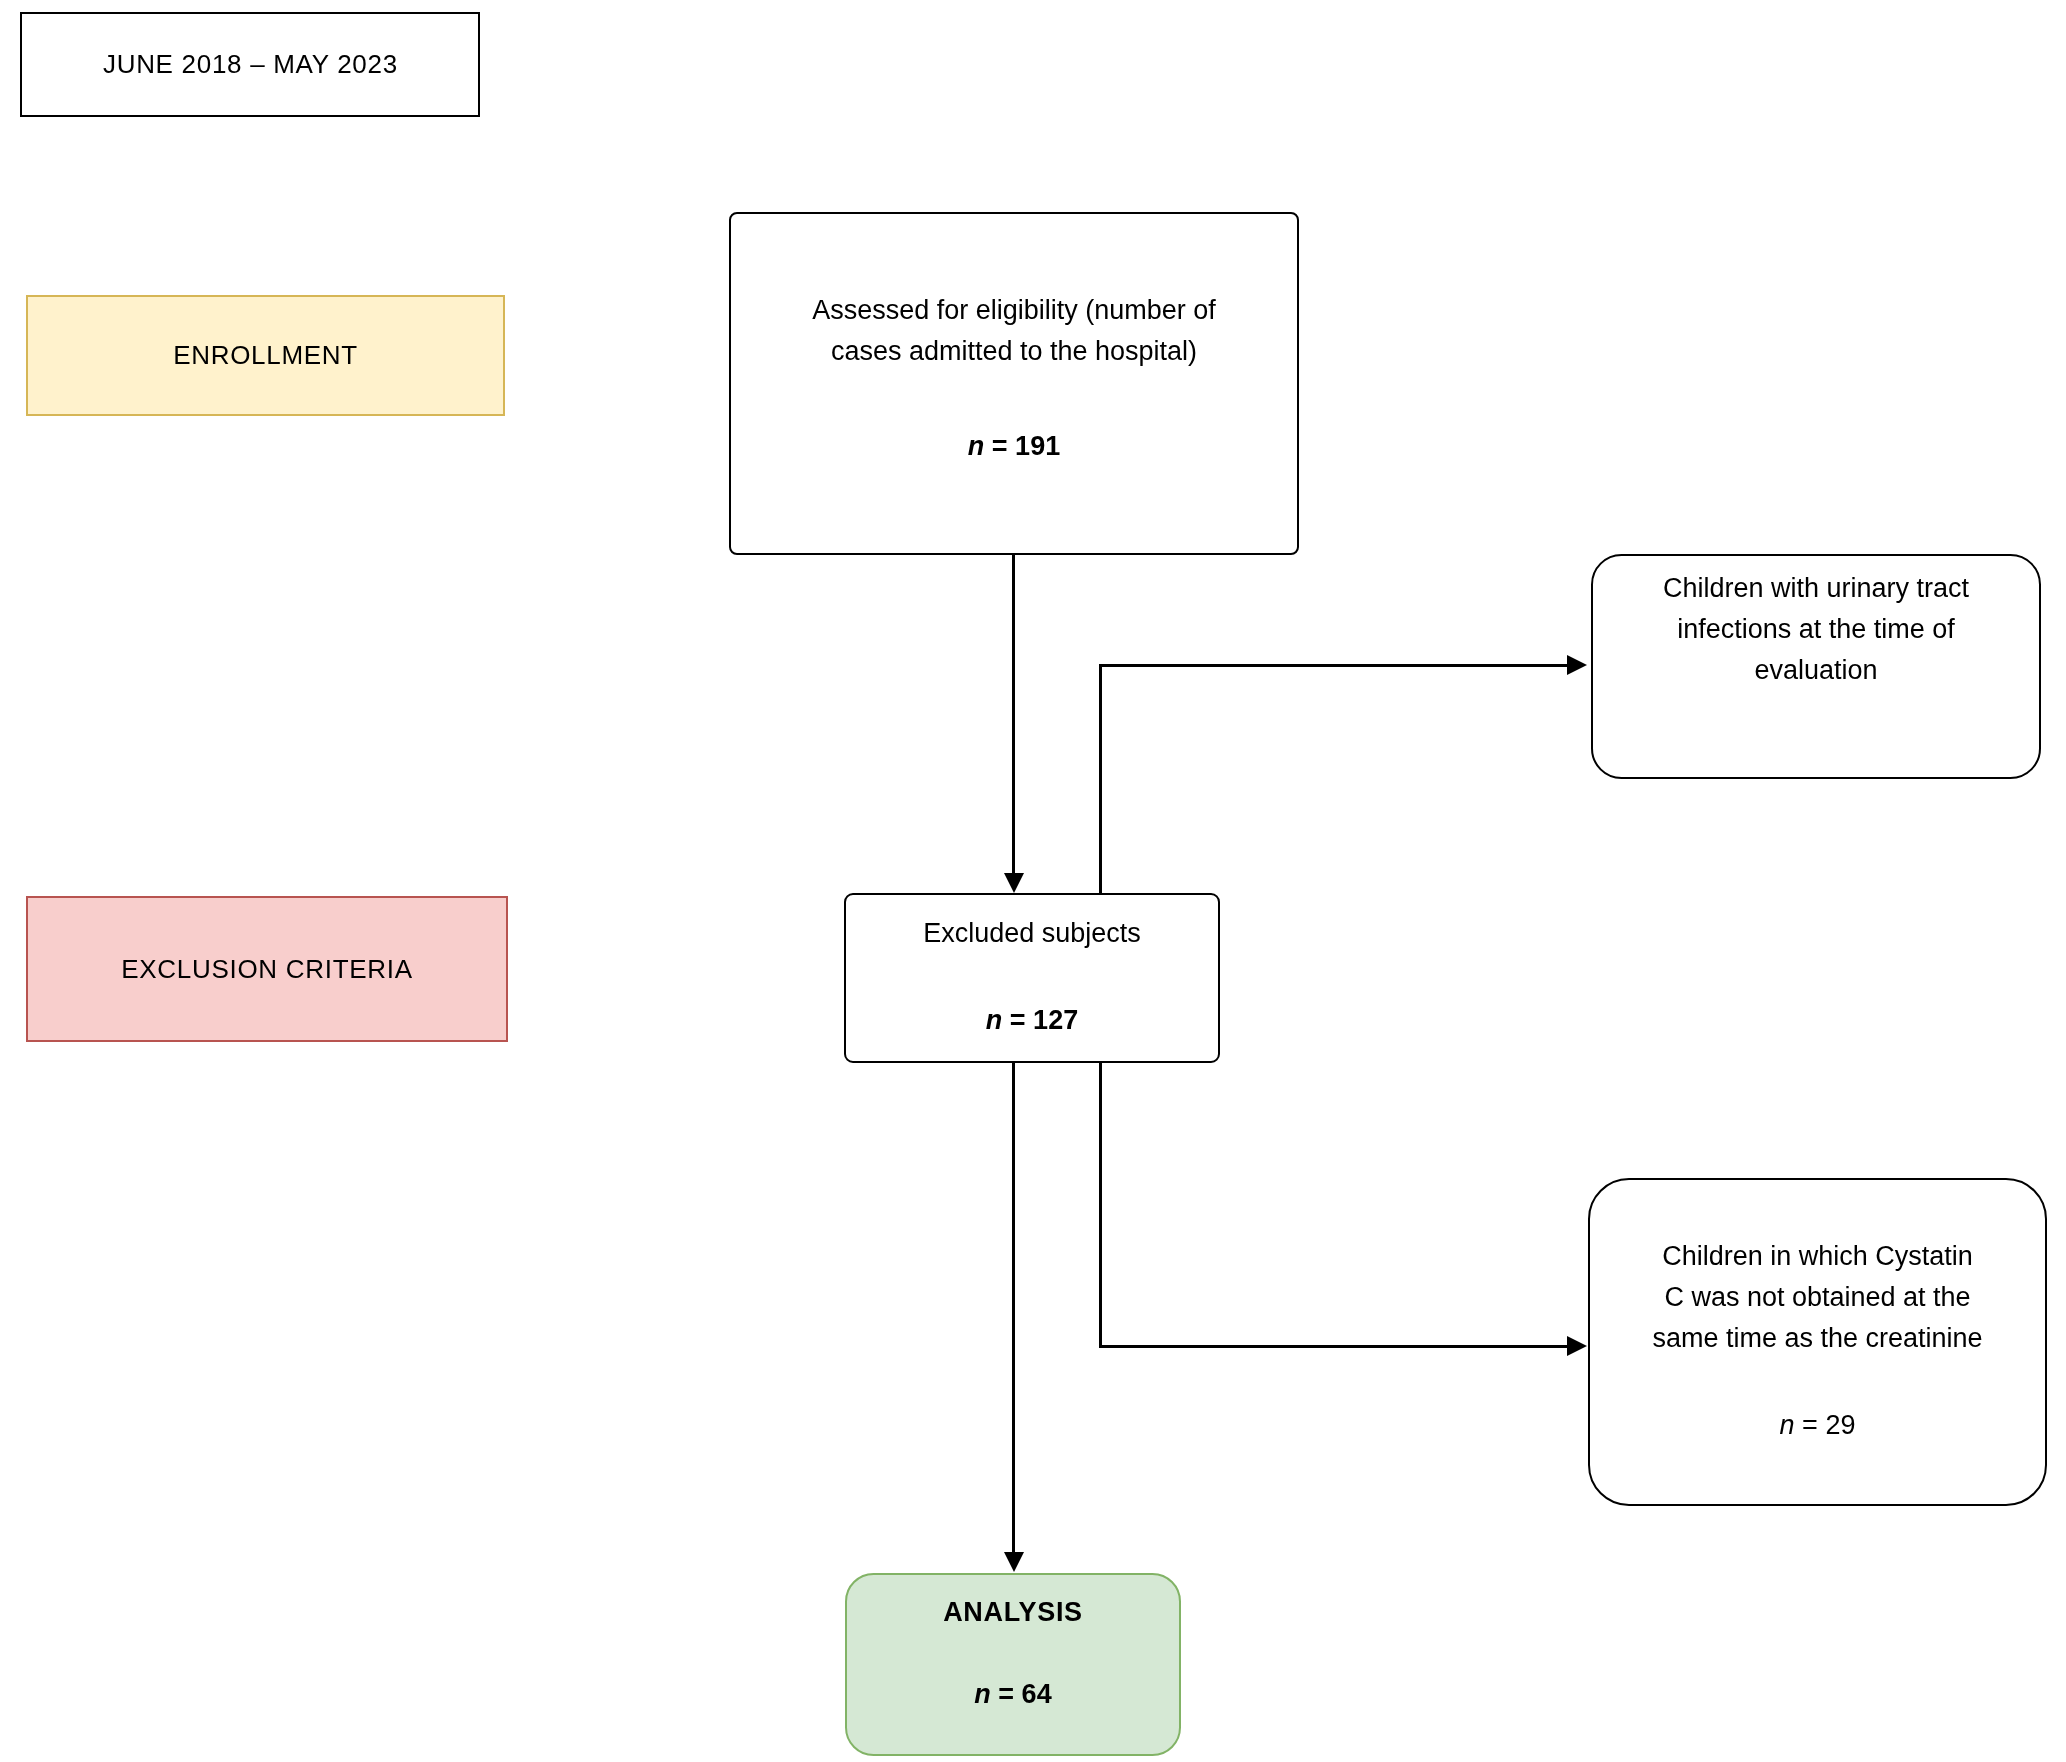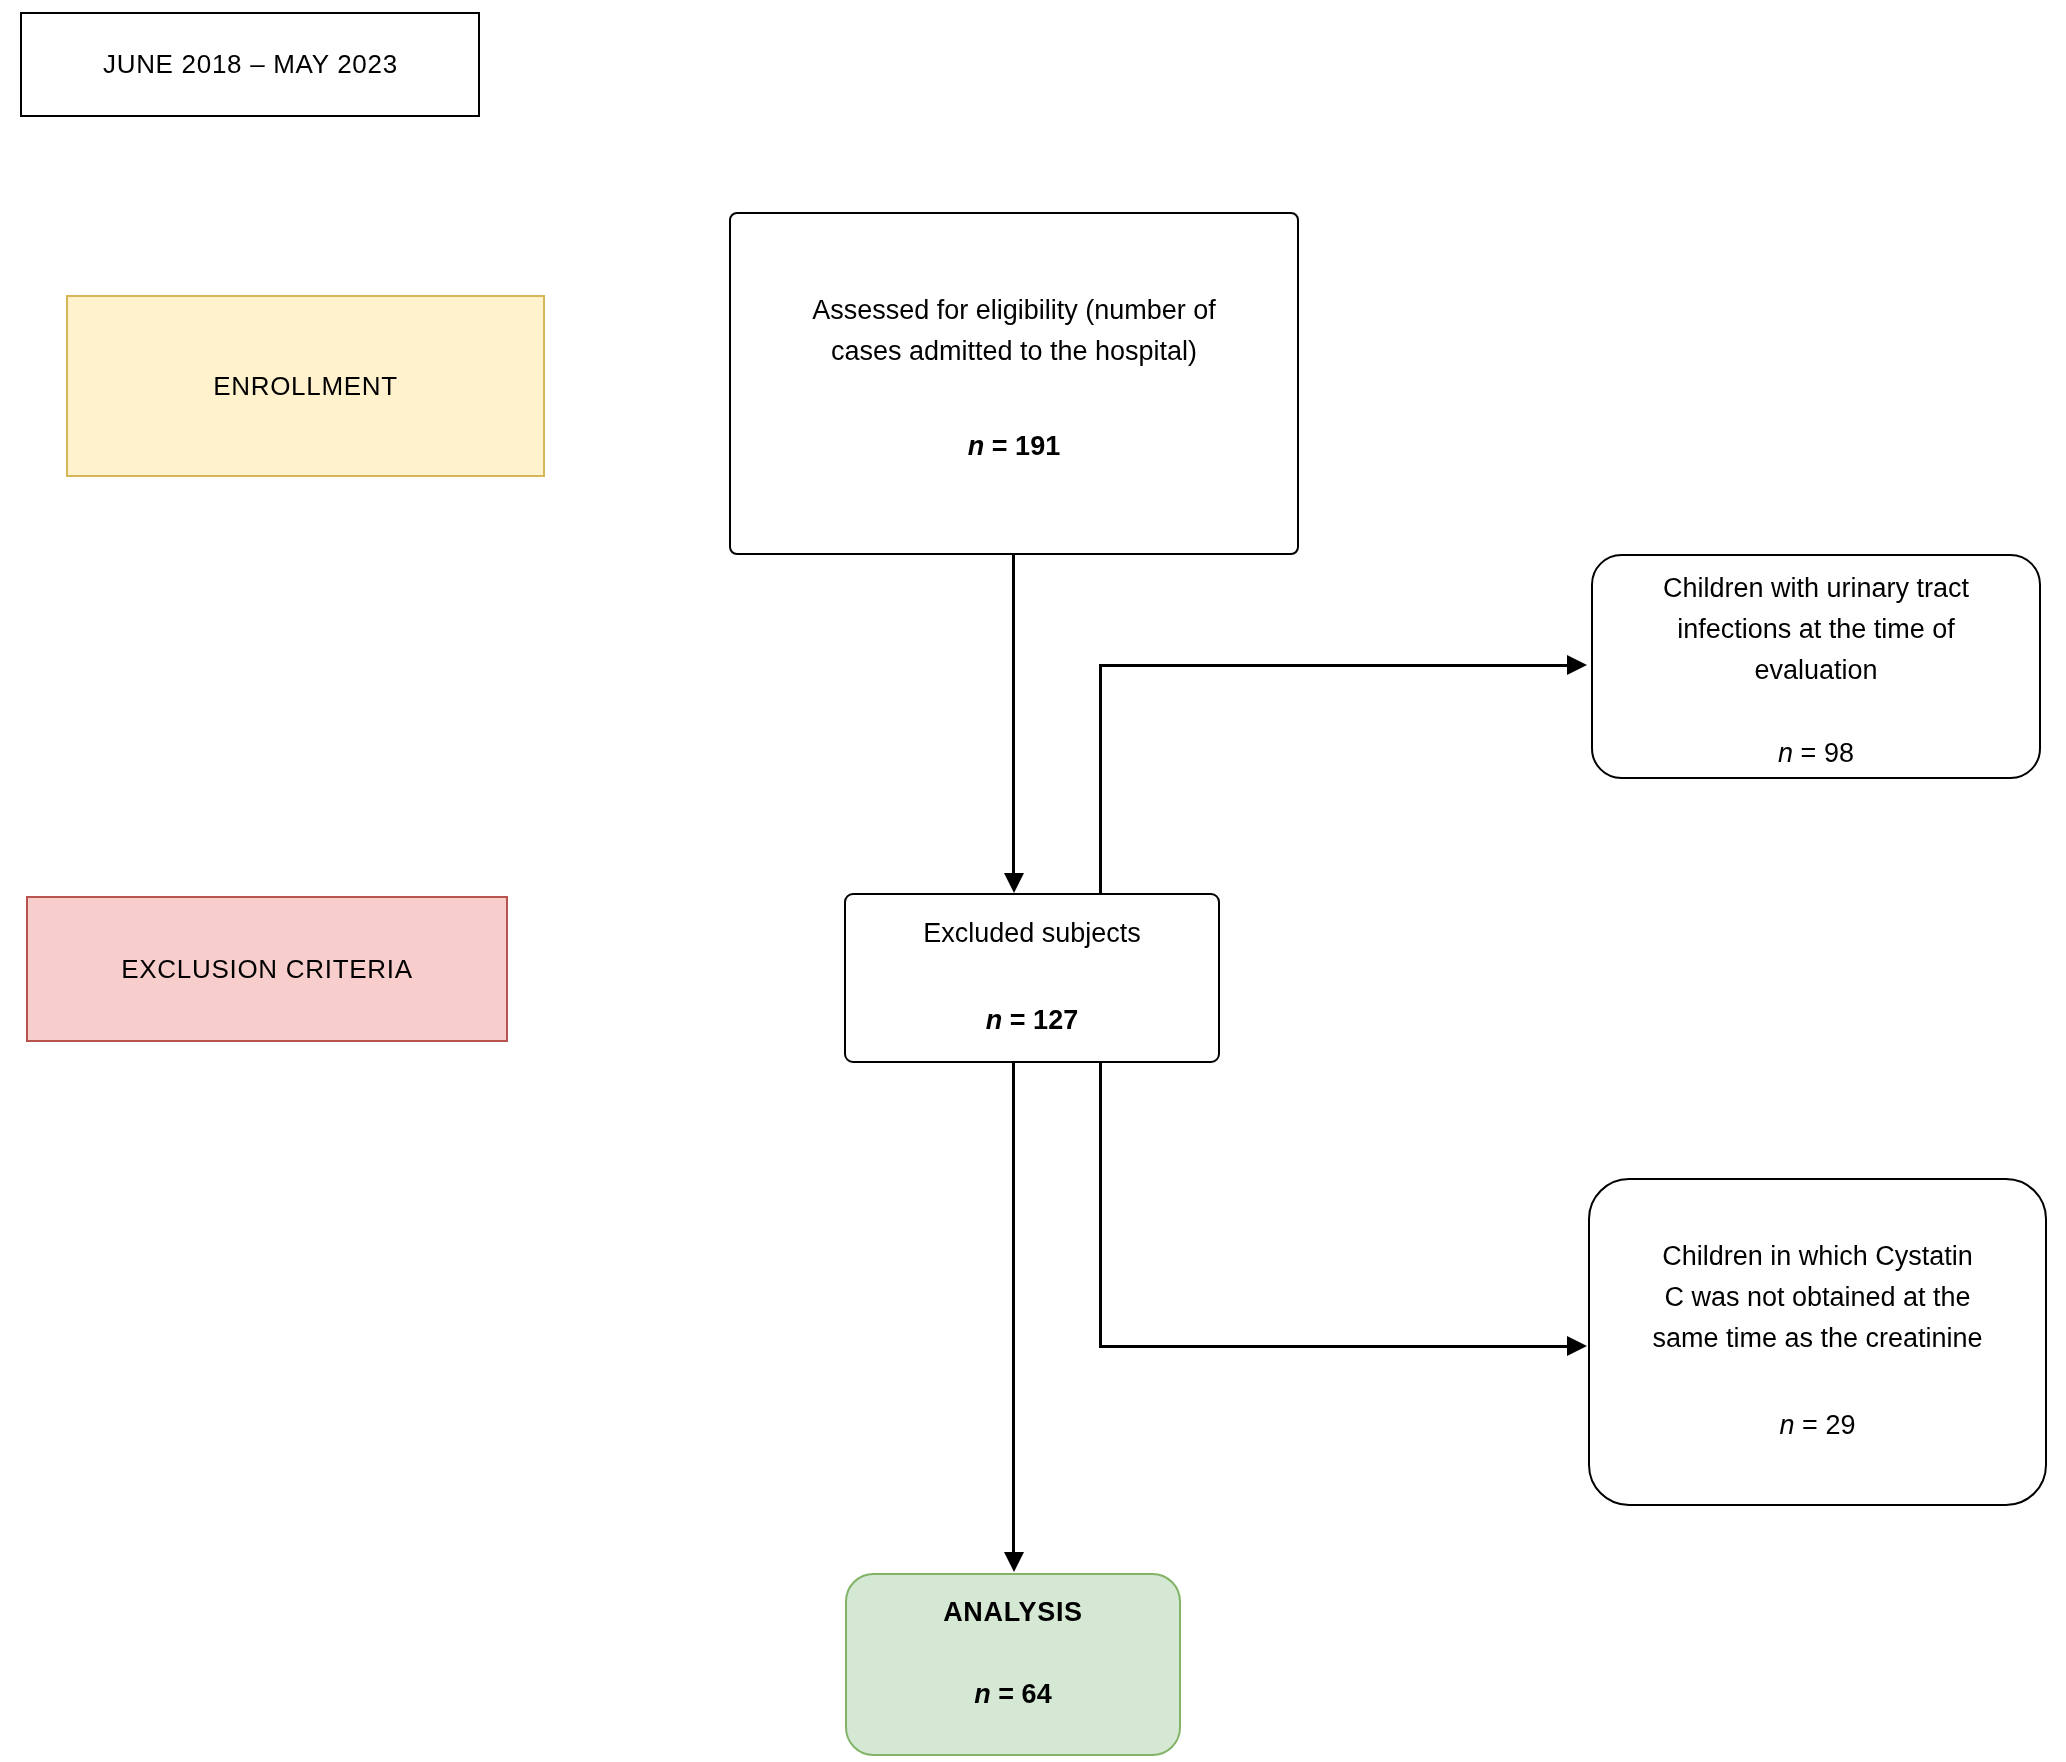--- a/index.html
+++ b/index.html
@@ -26,24 +26,23 @@
     font-size: 26px;
     letter-spacing: 0.7px;
     box-sizing: border-box;
   }
   .timeframe {
     left: 20.4px; top: 11.5px; width: 460px; height: 105px;
     border: 2.7px solid #000000;
     background: #ffffff;
   }
   .enrollment {
-    left: 26px; top: 295px; width: 479px; height: 182px;
+    left: 26px; top: 295px; width: 479px; height: 121px;
     border: 2px solid #d6b656;
     background: #fff2cc;
-    margin-left: 40px;
   }
   .exclusion {
     left: 26px; top: 896px; width: 482px; height: 146px;
     border: 2px solid #b85450;
     background: #f8cecc;
   }
   
   .node {
     position: absolute;
     box-sizing: border-box;
@@ -126,21 +125,20 @@
   <div class="node assessed">
     <div>Assessed for eligibility (number of</div>
     <div>cases admitted to the hospital)</div>
     <div class="nline bold"><span class="n-symbol">n</span>&nbsp;<span>= 191</span></div>
   </div>
 
   <div class="node uti">
     <div>Children with urinary tract</div>
     <div>infections at the time of</div>
     <div>evaluation</div>
-    <div class="nline"><span class="n-symbol">n</span>&nbsp;<span>= 98</span></div>
   </div>
 
   <div class="node excluded">
     <div>Excluded subjects</div>
     <div class="nline bold"><span class="n-symbol">n</span>&nbsp;<span>= 127</span></div>
   </div>
 
   <div class="node cystatin">
     <div>Children in which Cystatin</div>
     <div>C was not obtained at the</div>

